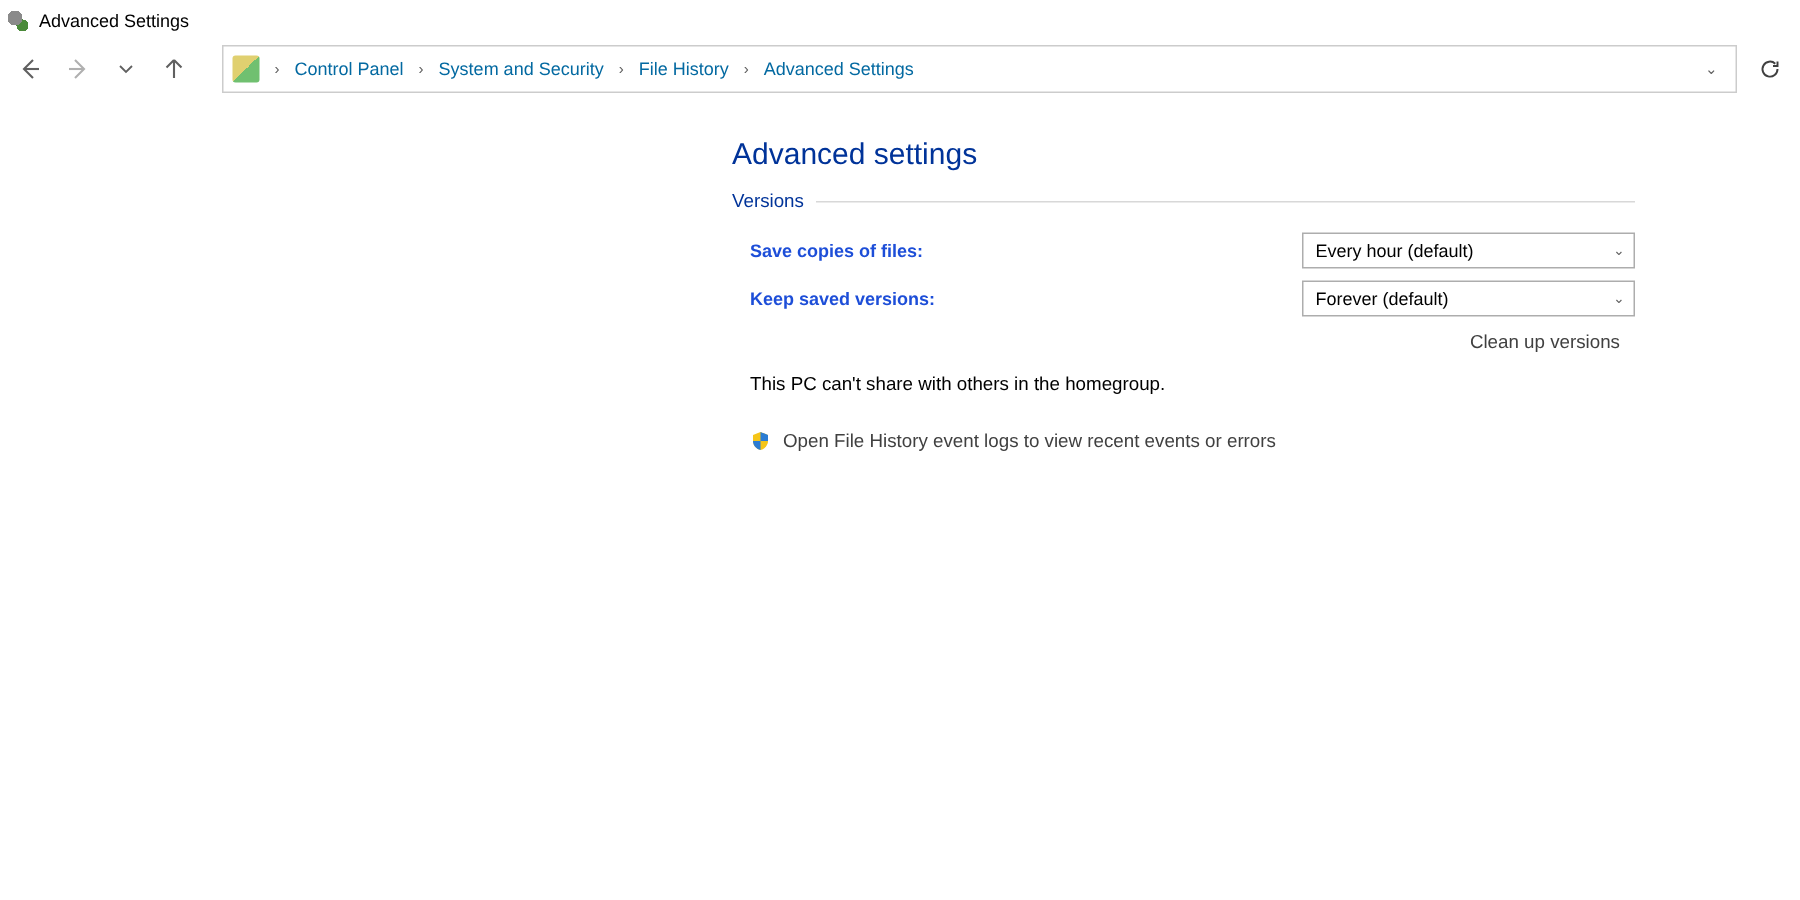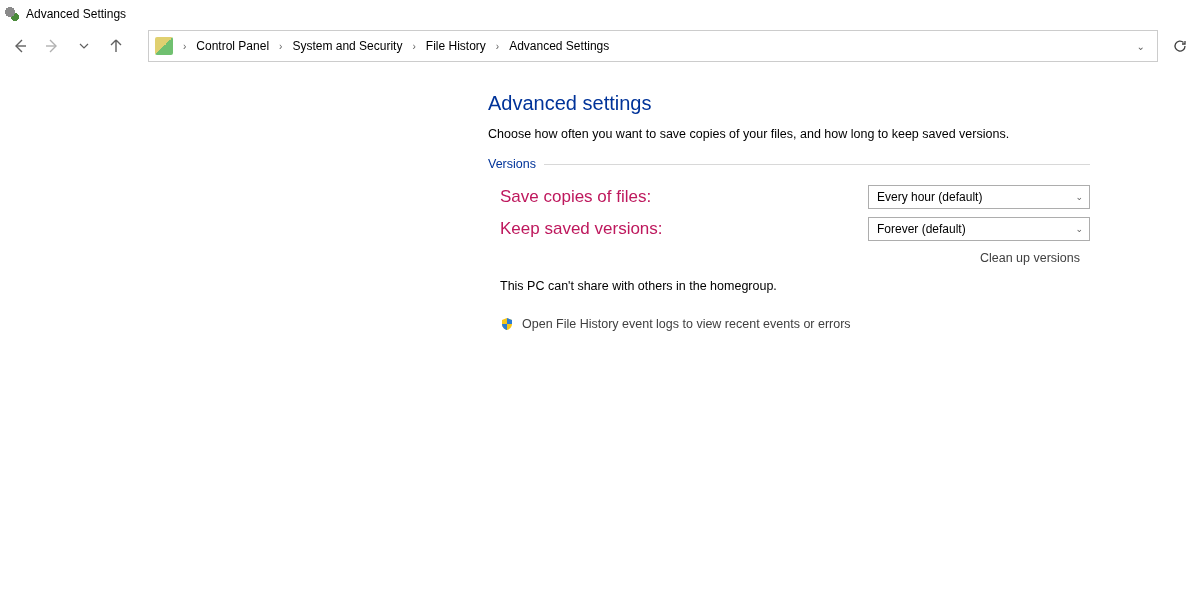--- a/index.html
+++ b/index.html
@@ -53,21 +53,21 @@
       gap: 2px;
       background: #ffffff;
     }
     .addr-icon {
       width: 18px; height: 18px;
       background: linear-gradient(135deg, #e0d070 0 50%, #70c070 50% 100%);
       border-radius: 2px;
       margin-right: 4px;
     }
     .crumb-sep { color: #606060; font-size: 10px; padding: 0 4px; }
-    .crumb { color: #000000; padding: 2px 4px; font-size: 12px; }
+    .crumb { color: #0369a1; padding: 2px 4px; font-size: 12px; }
     .addr-spacer { flex: 1; }
     .addr-chevron { color: #606060; font-size: 10px; padding: 0 6px; }
     .refresh-btn {
       width: 28px; height: 32px;
       display: flex; align-items: center; justify-content: center;
       color: #404040;
       font-size: 15px;
       margin-left: 4px;
     }
     .content {
@@ -105,22 +105,23 @@
       background: #d8d8d8;
     }
     .row {
       display: flex;
       align-items: center;
       padding: 4px 0 4px 12px;
       gap: 12px;
     }
     .row-label {
       flex: 0 0 356px;
-      color: #be185d;
-      font-size: 17px;
+      color: #1d4ed8;
+      font-size: 12px;
+      font-weight: bold;
     }
     .dropdown {
       width: 231px;
       height: 24px;
       border: 1px solid #adadad;
       background: #ffffff;
       display: flex;
       align-items: center;
       justify-content: space-between;
       padding: 0 6px 0 8px;
@@ -209,21 +210,20 @@
   <div class="refresh-btn">
     <svg width="16" height="16" viewBox="0 0 16 16">
         <path d="M13 8 A5 5 0 1 1 11.5 4.5" stroke="#404040" stroke-width="1.3" fill="none"></path>
         <path d="M13 3 L13 6 L10 6" stroke="#404040" stroke-width="1.3" fill="none"></path>
       </svg>
   </div>
 </div>
 
 <div class="content">
   <div class="page-title">Advanced settings</div>
-  <div class="page-desc">Choose how often you want to save copies of your files, and how long to keep saved versions.</div>
 
   <div class="section">
     <div class="section-header">
       <span class="section-title">Versions</span>
       <div class="section-line"></div>
     </div>
     <div class="row">
       <div class="row-label">Save copies of files:</div>
       <div class="dropdown">
         <span>Every hour (default)</span>

